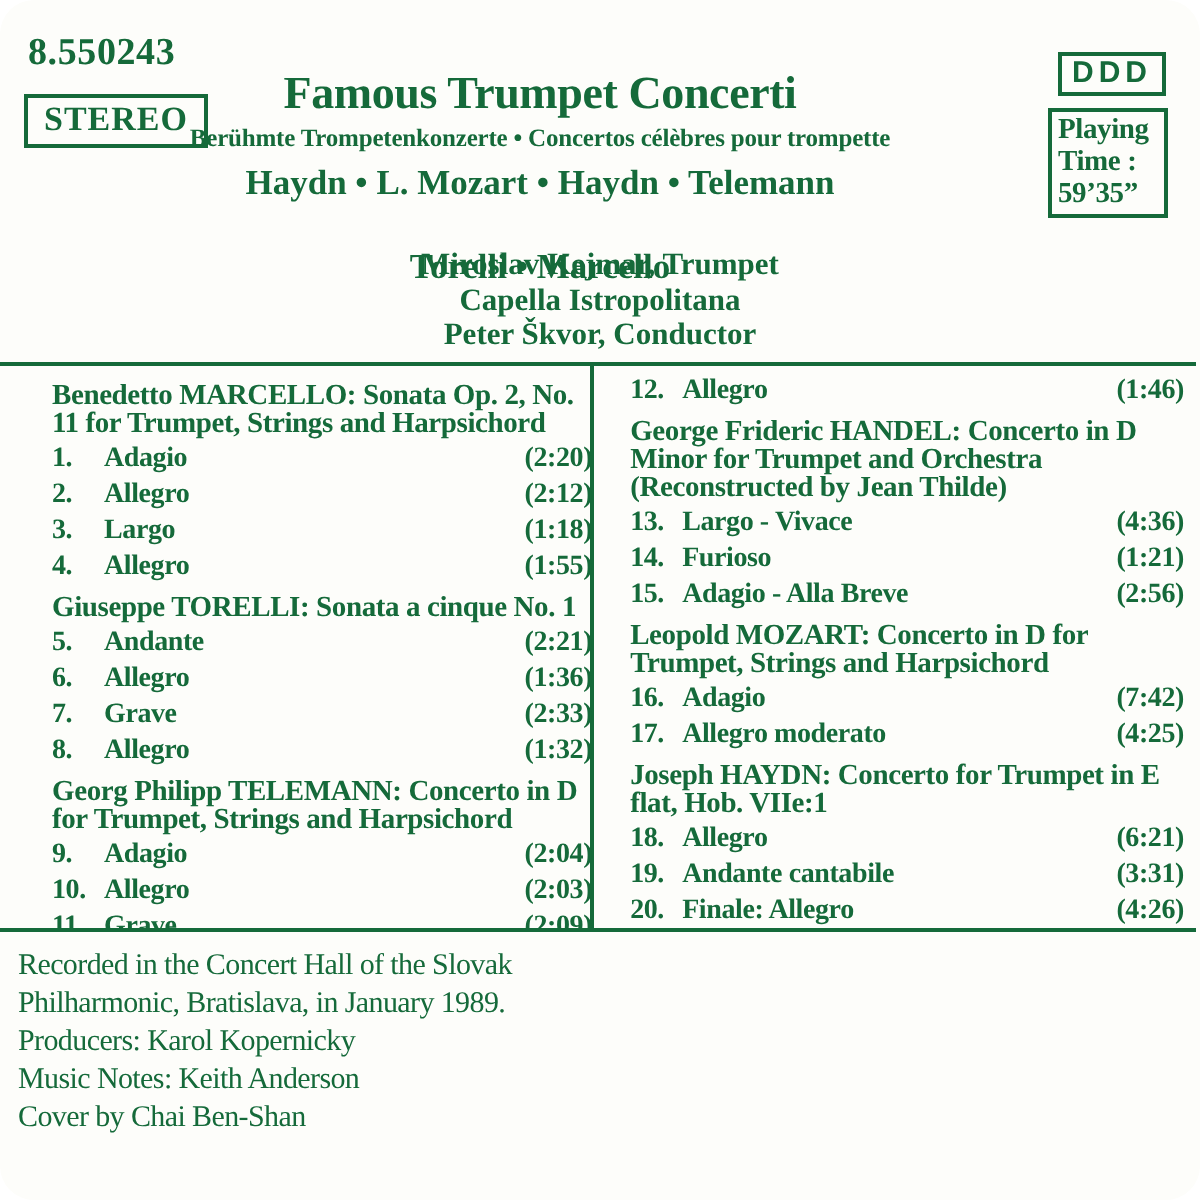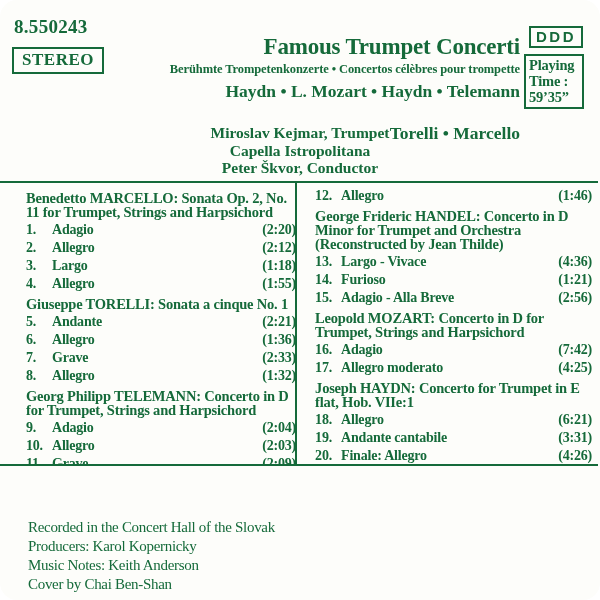--- a/index.html
+++ b/index.html
@@ -36,21 +36,21 @@
   .pt-box {
     position: absolute; left: 524px; top: 54px;
     width: 60px;
     border: 2px solid var(--ink);
     padding: 1px 3px 2px 3px;
     font-size: 14.5px; font-weight: bold; line-height: 16px;
     letter-spacing: -0.2px;
   }
   .head-center {
     position: absolute; left: 20px; top: 34px; width: 500px;
-    text-align: right;
+    text-align: center;
   }
   .album-title {
     font-size: 23px; font-weight: bold; letter-spacing: -0.2px;
     line-height: 26px;
   }
   .album-subtitle {
     font-size: 12.5px; font-weight: bold; margin-top: 2px;
     letter-spacing: -0.1px;
   }
   .composers-line { font-size: 17.5px; font-weight: bold; line-height: 20px; margin-top: 22px; }
@@ -87,22 +87,22 @@
     display: flex; align-items: baseline;
     font-size: 14px; font-weight: bold; line-height: 18px;
     letter-spacing: -0.2px;
   }
   .tnum { width: 26px; flex: 0 0 26px; }
   .ttitle { flex: 1 1 auto; }
   .ttime { flex: 0 0 auto; text-align: center; }
 
   
   .credits {
-    position: absolute; left: 28px; top: 474px; width: 420px;
-    font-size: 15px; line-height: 19px; letter-spacing: -0.3px; margin-top: 44px;
+    position: absolute; left: 9px; top: 474px; width: 420px;
+    font-size: 15px; line-height: 19px; letter-spacing: -0.3px;
   }
   .credits .indent { padding-left: 70px; }
 </style>
 </head>
 <body>
 
 <div class="page">
 
   <div class="catalog">8.550243</div>
   <div class="stereo-box">
@@ -242,18 +242,19 @@
         <div class="track-row">
           <span class="tnum">20.</span>
           <span class="ttitle">Finale: Allegro</span>
           <span class="ttime">(4:26)</span>
         </div>
       </div>
   </main>
 
   <footer class="credits">
     <div>Recorded in the Concert Hall of the Slovak</div>
+    <div>Philharmonic, Bratislava, in January 1989.</div>
     <div>Producers: Karol Kopernicky</div>
     <div>Music Notes: Keith Anderson</div>
     <div>Cover by Chai Ben-Shan</div>
   </footer>
 
 </div>
 
 </body></html>

